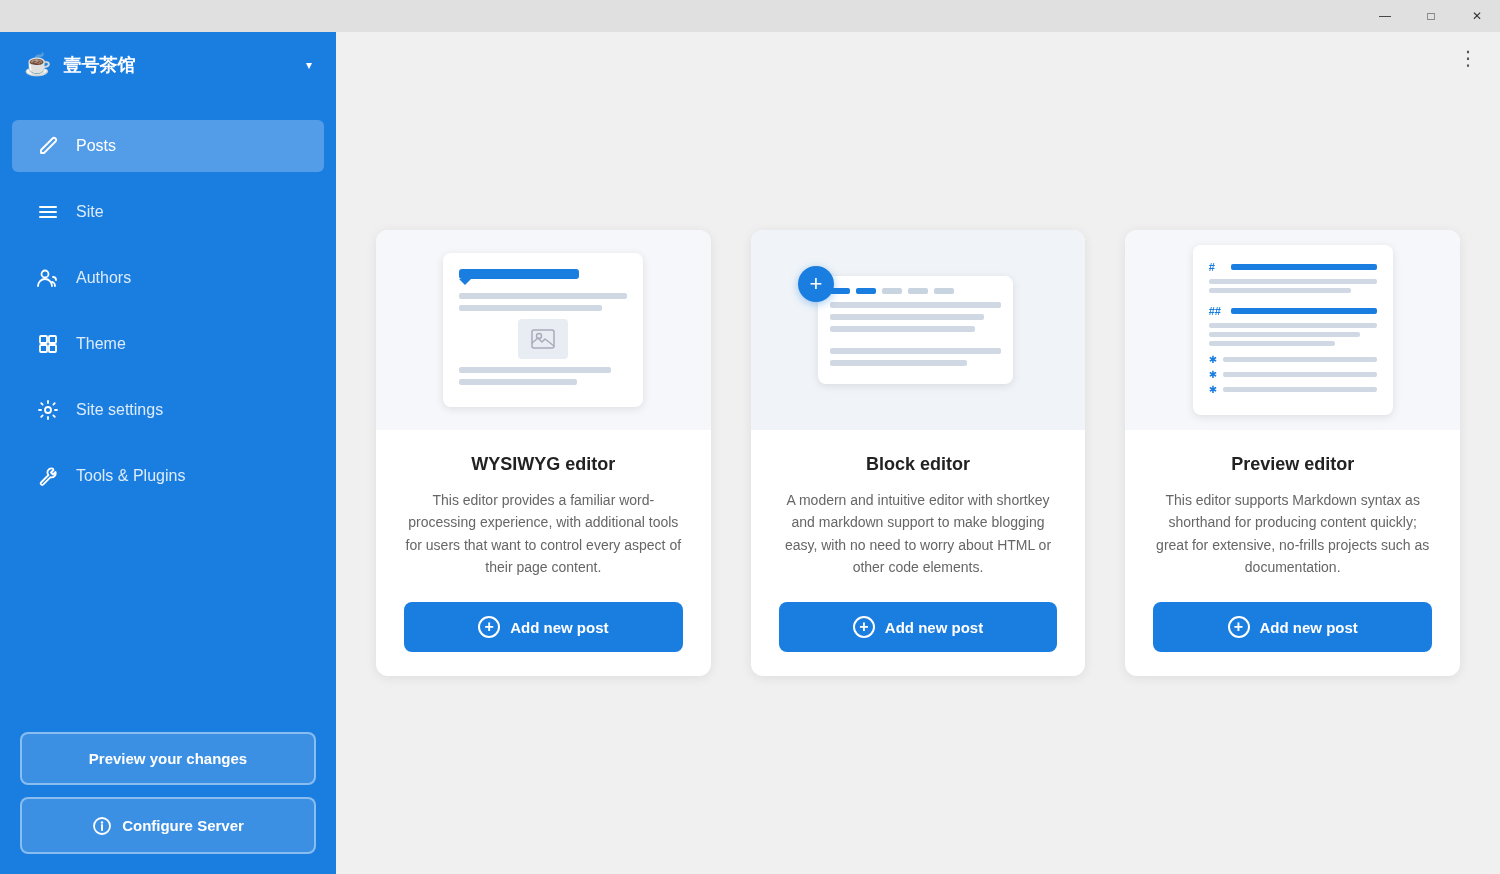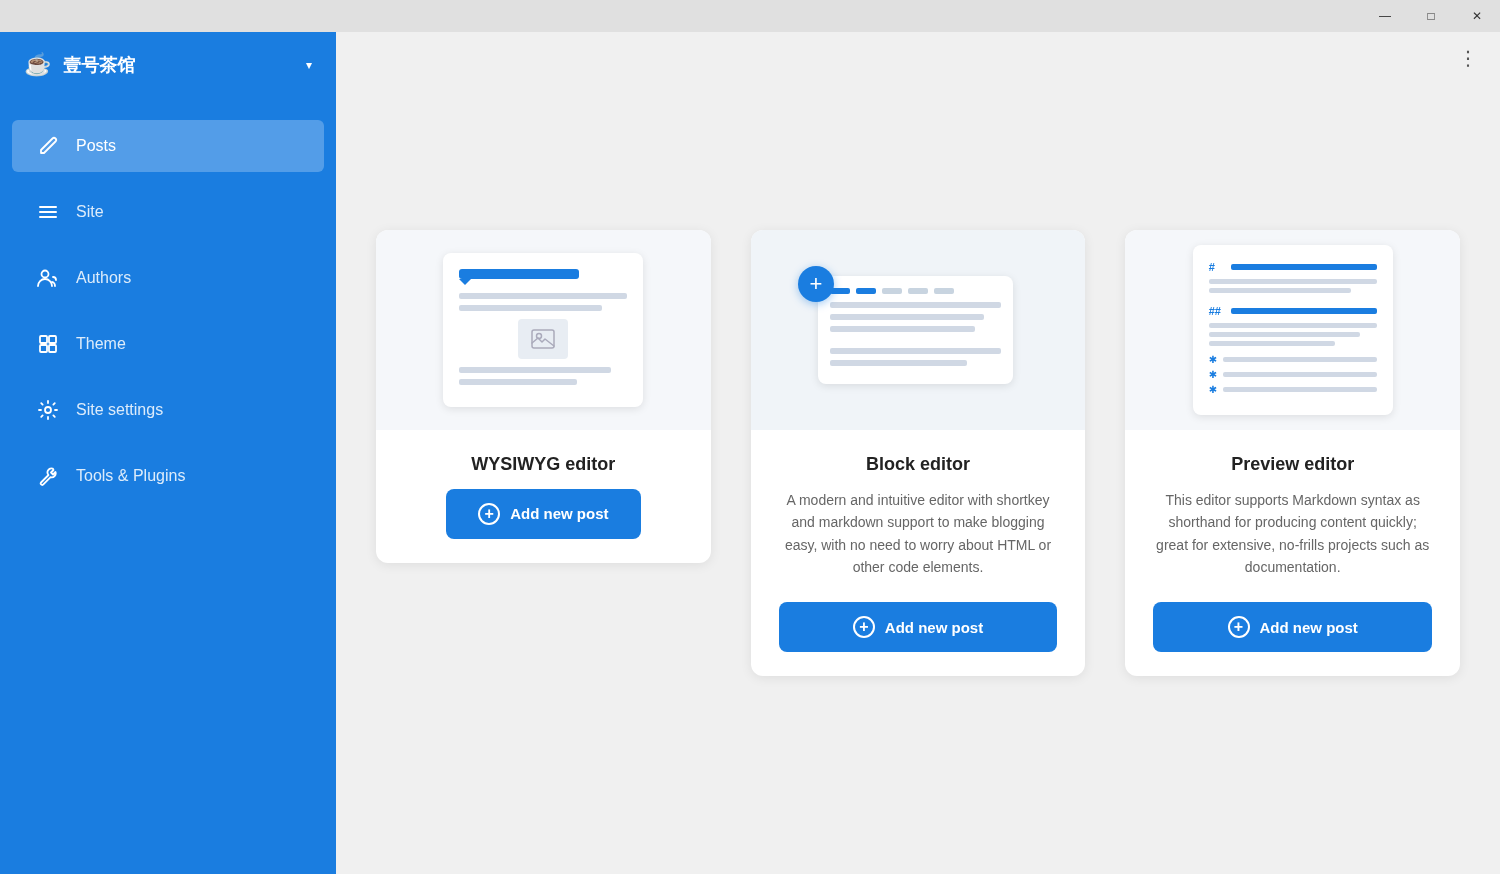--- a/index.html
+++ b/index.html
@@ -474,20 +474,35 @@
         <span class="nav-icon">
           <svg width="20" height="20" viewBox="0 0 20 20" fill="none">
             <path d="M14.5 2.5a4 4 0 00-4 6.5L3 16.5a1.5 1.5 0 002.1 2.1l7.5-7.5a4 4 0 004.9-5.1l-2.5 2.5-2-2 2.5-2.5A4 4 0 0014.5 2.5z" stroke="white" stroke-width="1.8" stroke-linecap="round" stroke-linejoin="round" fill="none"></path>
           </svg>
         </span>
         <span class="nav-label">Tools &amp; Plugins</span>
       </div>
 
     </nav>
 
+    <div class="sidebar-footer">
+      <button class="footer-btn">
+        <span>Preview your changes</span>
+      </button>
+      <button class="footer-btn">
+        <span style="font-size:18px;">
+          <svg width="20" height="20" viewBox="0 0 20 20" fill="none" style="display:inline-block;vertical-align:middle;">
+            <circle cx="10" cy="10" r="8" stroke="white" stroke-width="1.8" fill="none"></circle>
+            <line x1="10" y1="9" x2="10" y2="14" stroke="white" stroke-width="2" stroke-linecap="round"></line>
+            <circle cx="10" cy="6.5" r="1.2" fill="white"></circle>
+          </svg>
+        </span>
+        <span>Configure Server</span>
+      </button>
+    </div>
   </div>
 
   <div class="main-content">
     <span class="three-dot">⋮</span>
 
     <div class="cards-container">
 
       <div class="card">
         <div class="card-illustration">
           <div class="wysiwyg-illustration">
@@ -502,20 +517,21 @@
                 <circle cx="8" cy="7" r="2.5" stroke="#aab" stroke-width="1.5" fill="none"></circle>
                 <path d="M1 14l6-5 4 4 3-3 9 7" stroke="#aab" stroke-width="1.5" stroke-linecap="round" stroke-linejoin="round" fill="none"></path>
               </svg>
             </div>
             <div class="wysiwyg-line" style="width:90%;"></div>
             <div class="wysiwyg-line" style="width:70%;"></div>
           </div>
         </div>
         <div class="card-body">
           <div class="card-title">WYSIWYG editor</div>
+          <div class="card-description">This editor provides a familiar word-processing experience, with additional tools for users that want to control every aspect of their page content.</div>
           <button class="add-btn">
             <span class="add-btn-icon">+</span>
             <span>Add new post</span>
           </button>
         </div>
       </div>
 
       <div class="card">
         <div class="card-illustration" style="background:#f0f4f8;">
           <div class="block-illustration">

